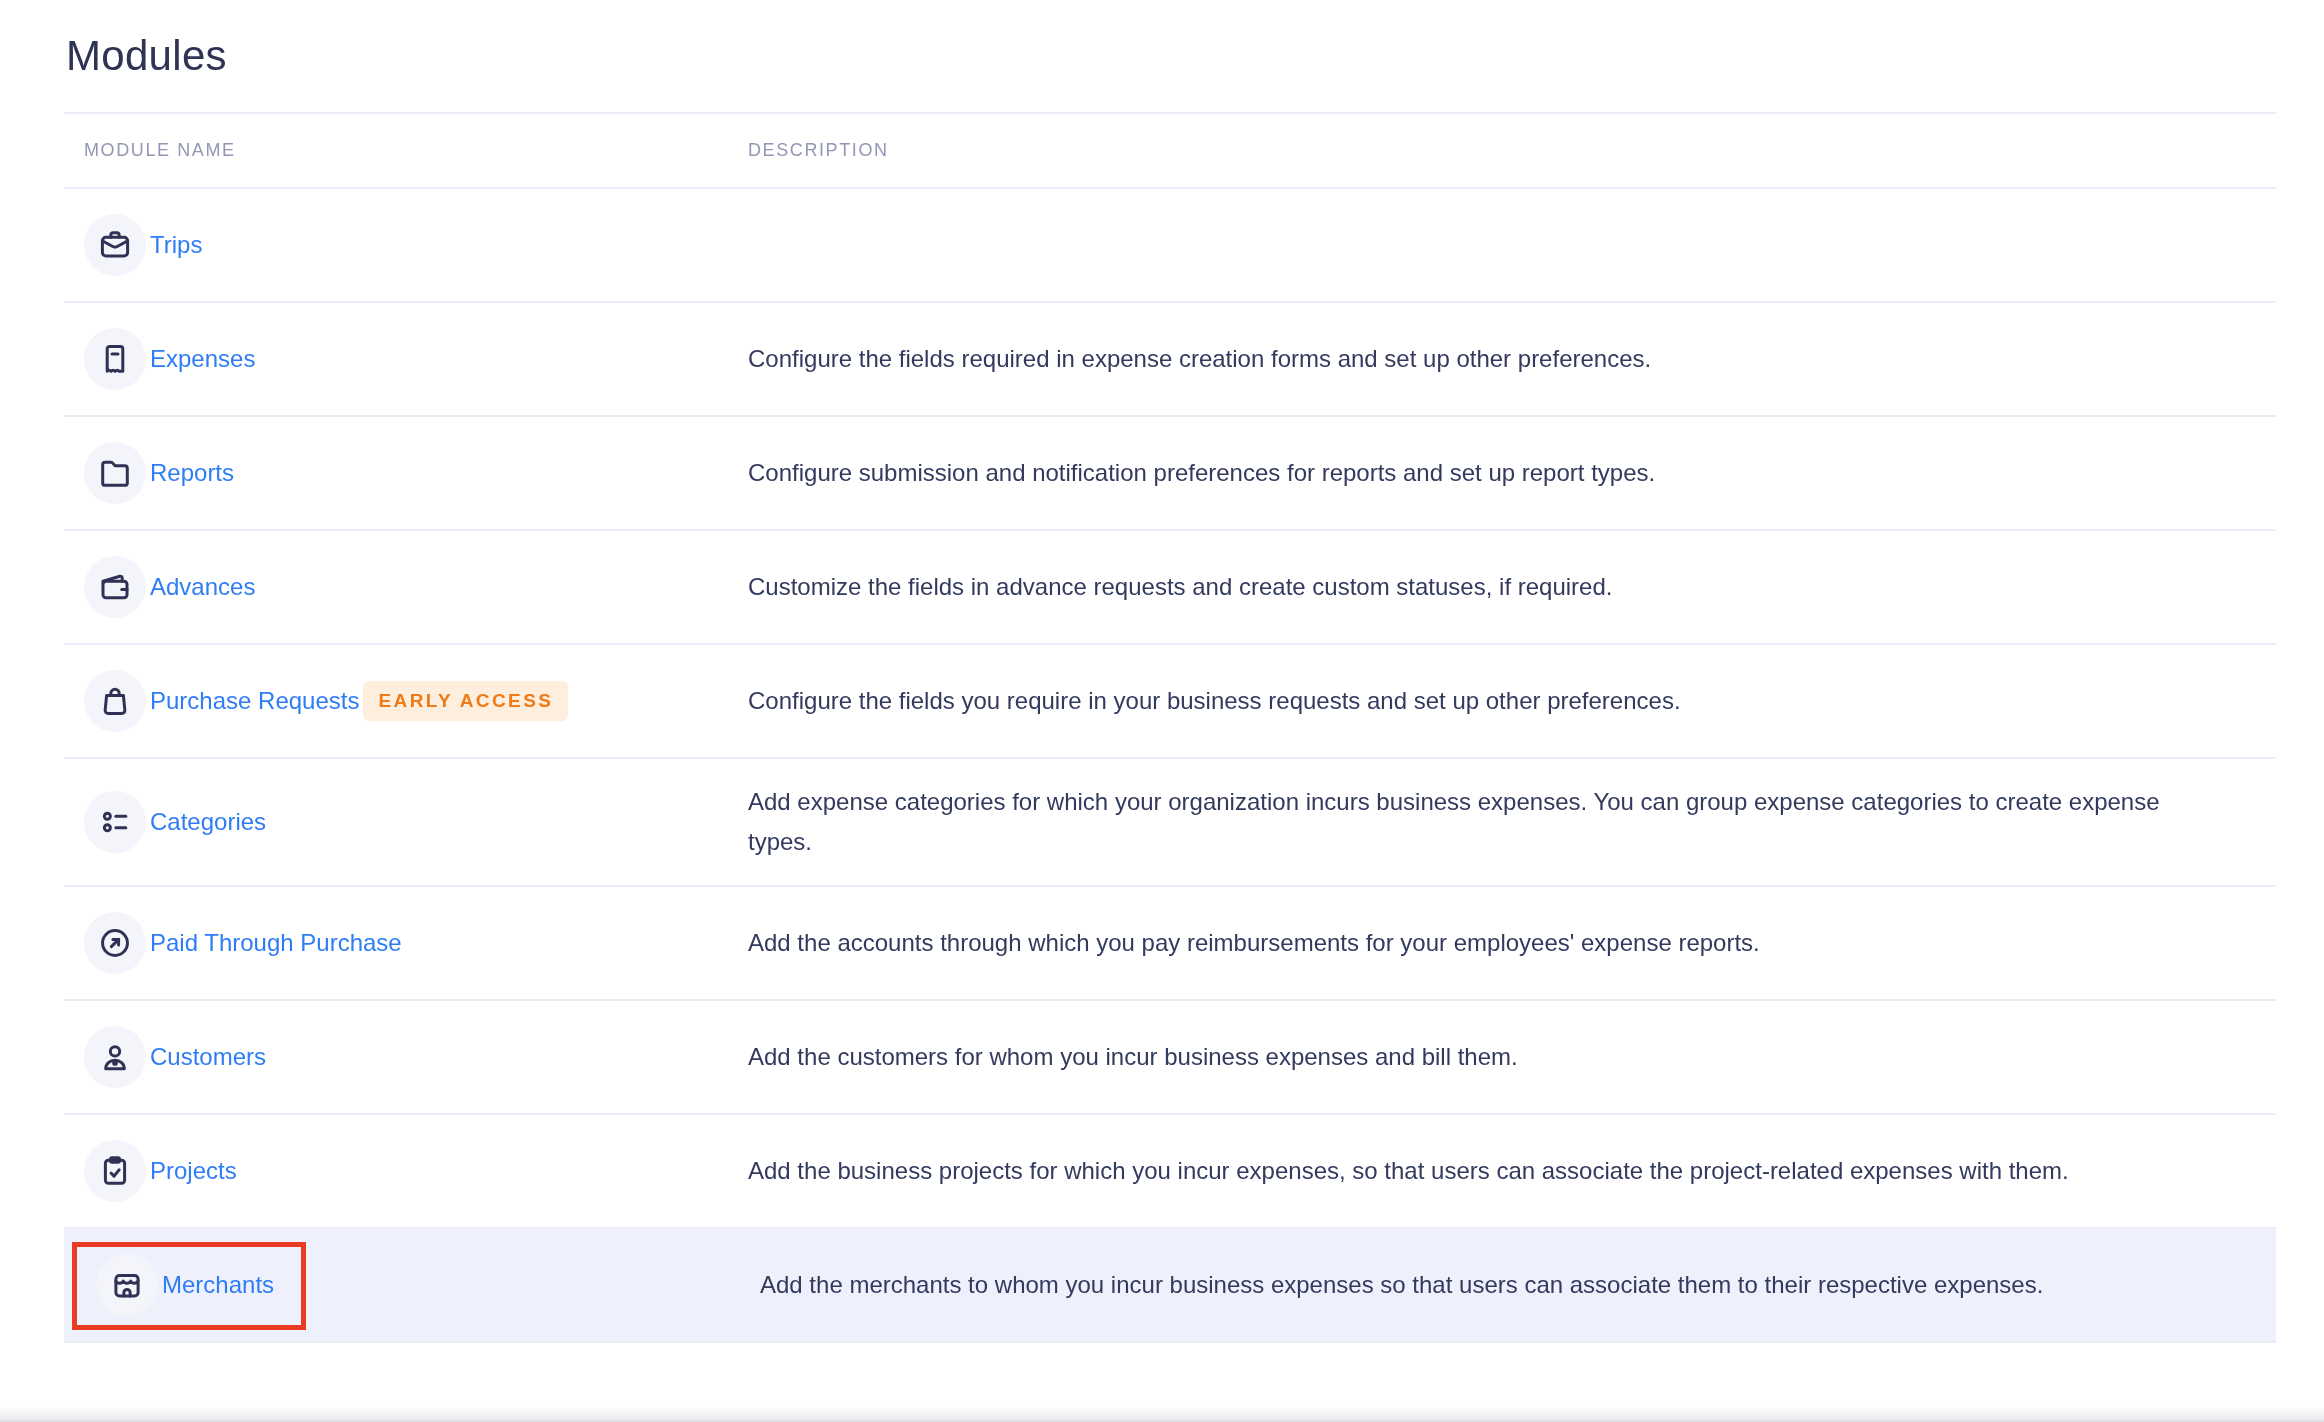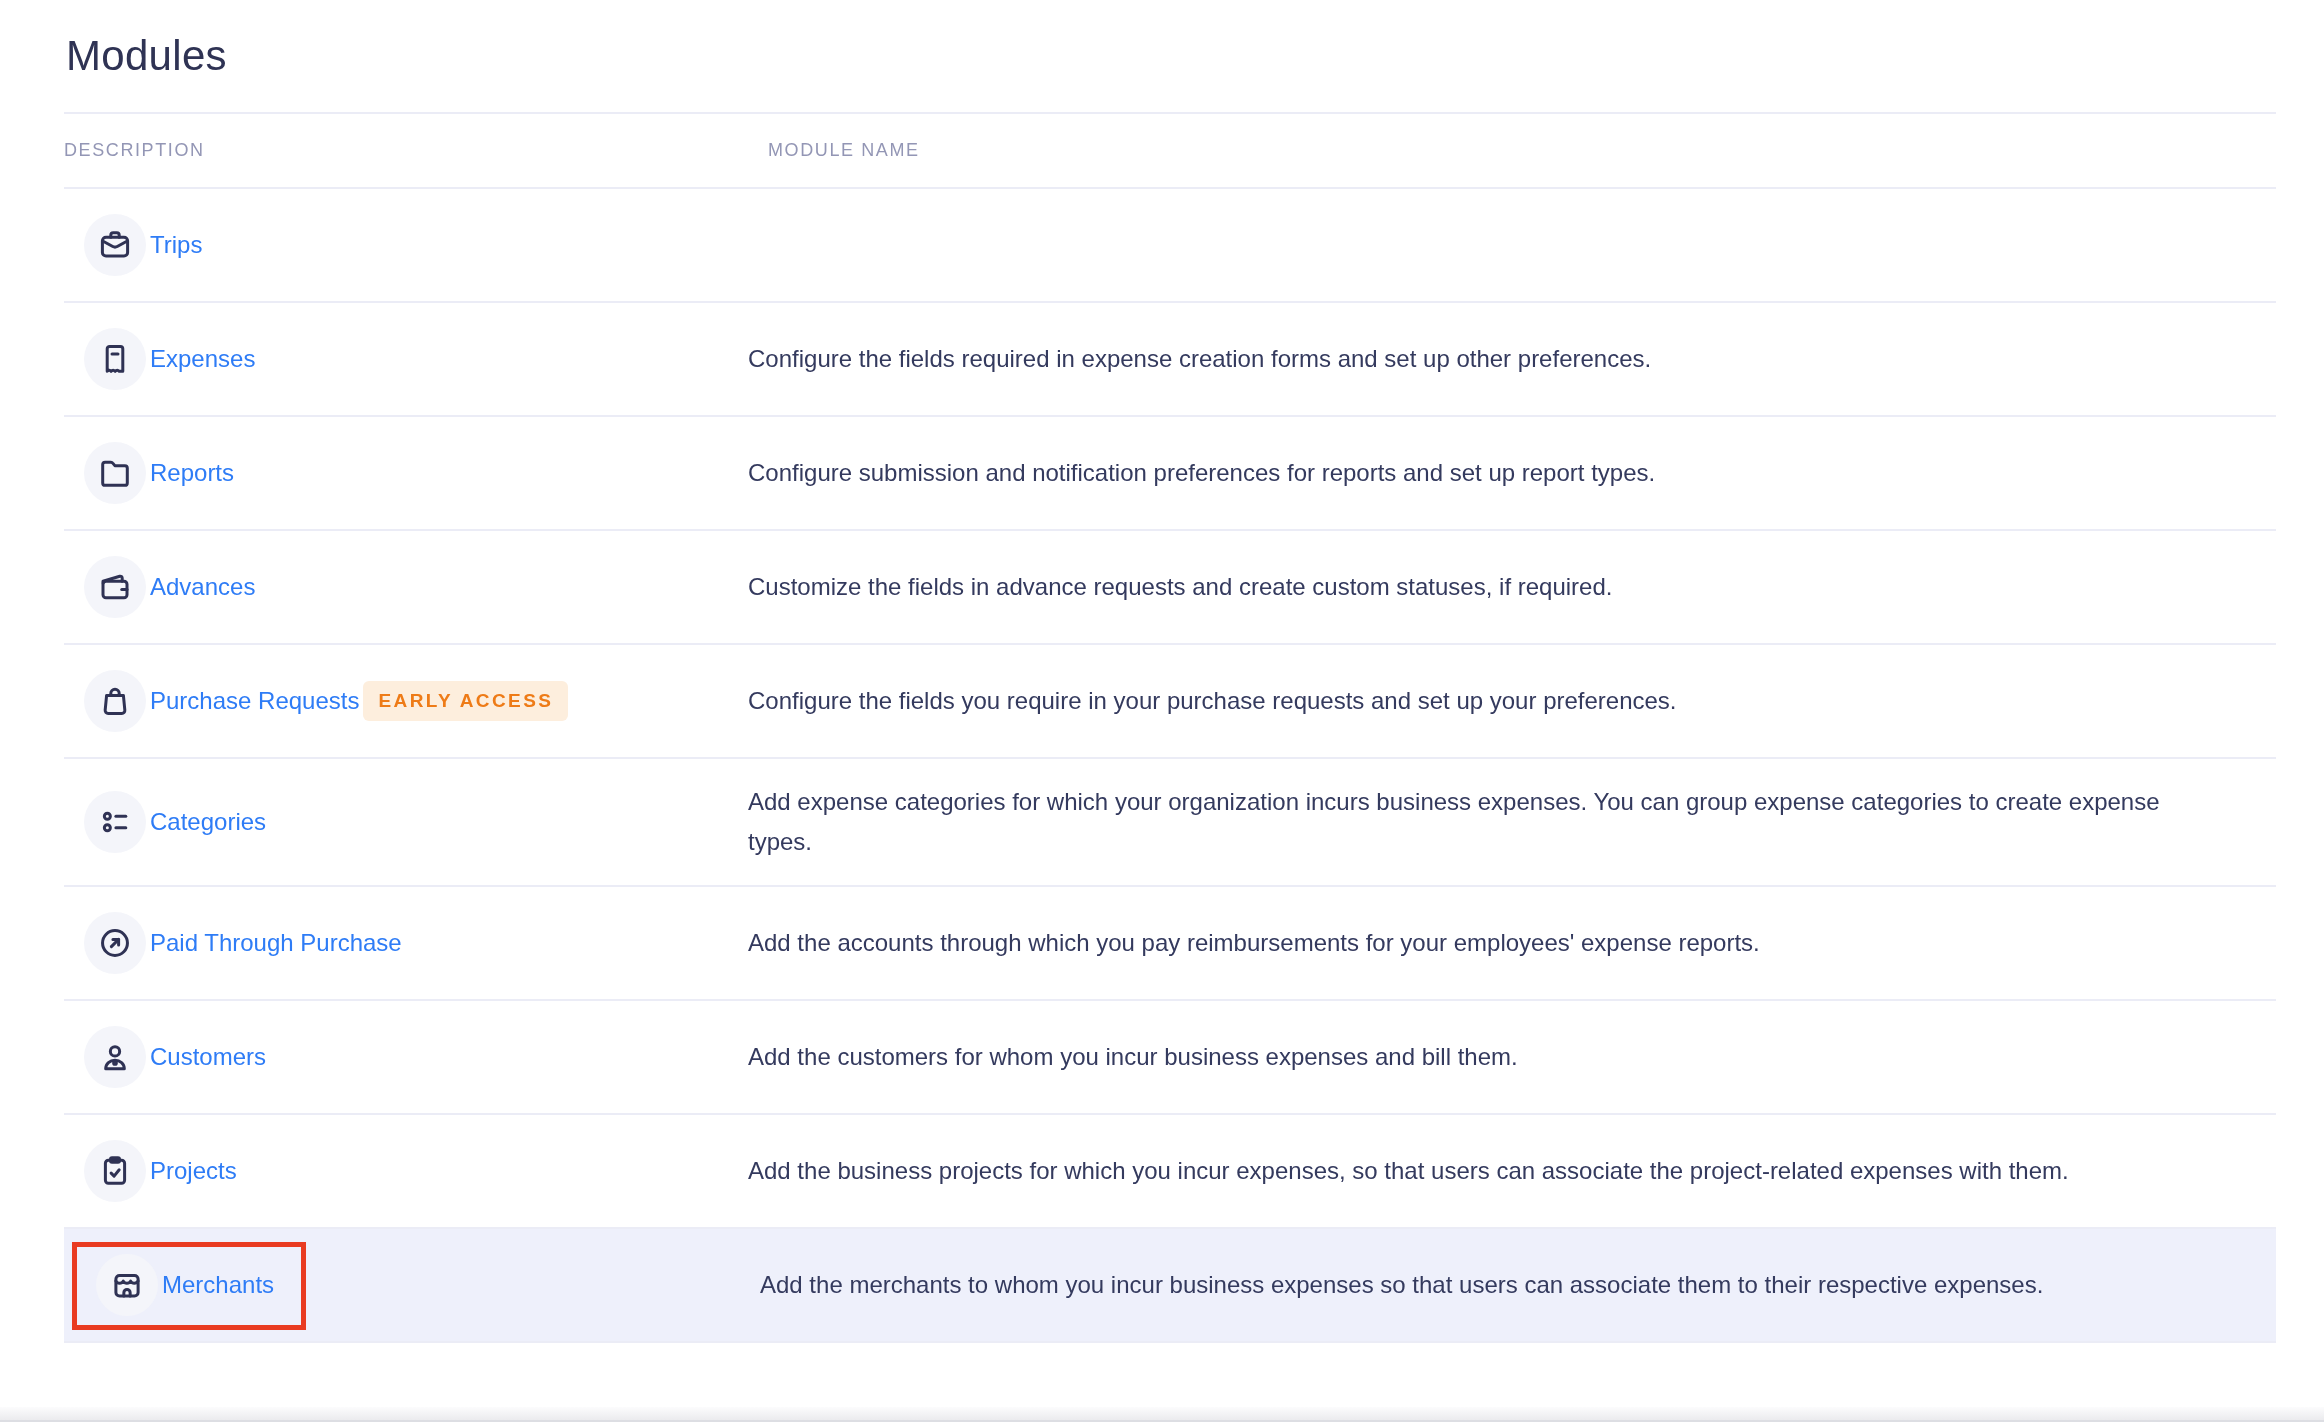--- a/index.html
+++ b/index.html
@@ -104,22 +104,22 @@
   }
 </style>
 </head>
 <body>
 
 <div class="content">
   <div class="page-title">Modules</div>
 
   <div class="module-table">
     <div class="table-header">
+      <div class="col-header first">MODULE NAME</div>
       <div class="col-header">DESCRIPTION</div>
-      <div class="col-header first">MODULE NAME</div>
     </div>
     <div>
         <div class="row">
     <div class="name-cell">
       <span class="icon-circle">
               <svg viewBox="0 0 24 24" width="36" height="36" fill="none" stroke="currentColor" stroke-width="2" stroke-linecap="round" stroke-linejoin="round">
                 <rect x="3.6" y="6.8" width="16.8" height="12.6" rx="2.4"></rect>
                 <path d="M9.2 6.8V5.4c0-.9.7-1.6 1.6-1.6h2.4c.9 0 1.6.7 1.6 1.6v1.4"></path>
                 <path d="M3.8 9.3l6.7 3.7c.9.5 2.1.5 3 0l6.7-3.7"></path>
               </svg>
@@ -178,21 +178,21 @@
       <span class="icon-circle">
               <svg viewBox="0 0 24 24" width="36" height="36" fill="none" stroke="currentColor" stroke-width="2" stroke-linecap="round" stroke-linejoin="round">
                 <path d="M6.4 8.3h11.2l.95 9.8c.1 1.2-.8 2.2-2 2.2H7.45c-1.2 0-2.1-1-2-2.2z"></path>
                 <path d="M9.2 8.3V7a2.8 2.8 0 0 1 5.6 0v1.3"></path>
               </svg>
             </span>
       <span class="module-link">Purchase Requests</span>
       <span class="badge">EARLY ACCESS</span>
     </div>
     <div class="desc-cell">
-      <span class="desc-text">Configure the fields you require in your purchase requests and set up your preferences.</span>
+      <span class="desc-text">Configure the fields you require in your business requests and set up other preferences.</span>
     </div>
   </div>
         <div class="row">
     <div class="name-cell">
       <span class="icon-circle">
               <svg viewBox="0 0 24 24" width="36" height="36" fill="none" stroke="currentColor" stroke-width="2" stroke-linecap="round" stroke-linejoin="round">
                 <circle cx="6.9" cy="8.2" r="2"></circle>
                 <path d="M12.6 8.2h6.6"></path>
                 <circle cx="6.9" cy="15.8" r="2"></circle>
                 <path d="M12.6 15.8h6.6"></path>

